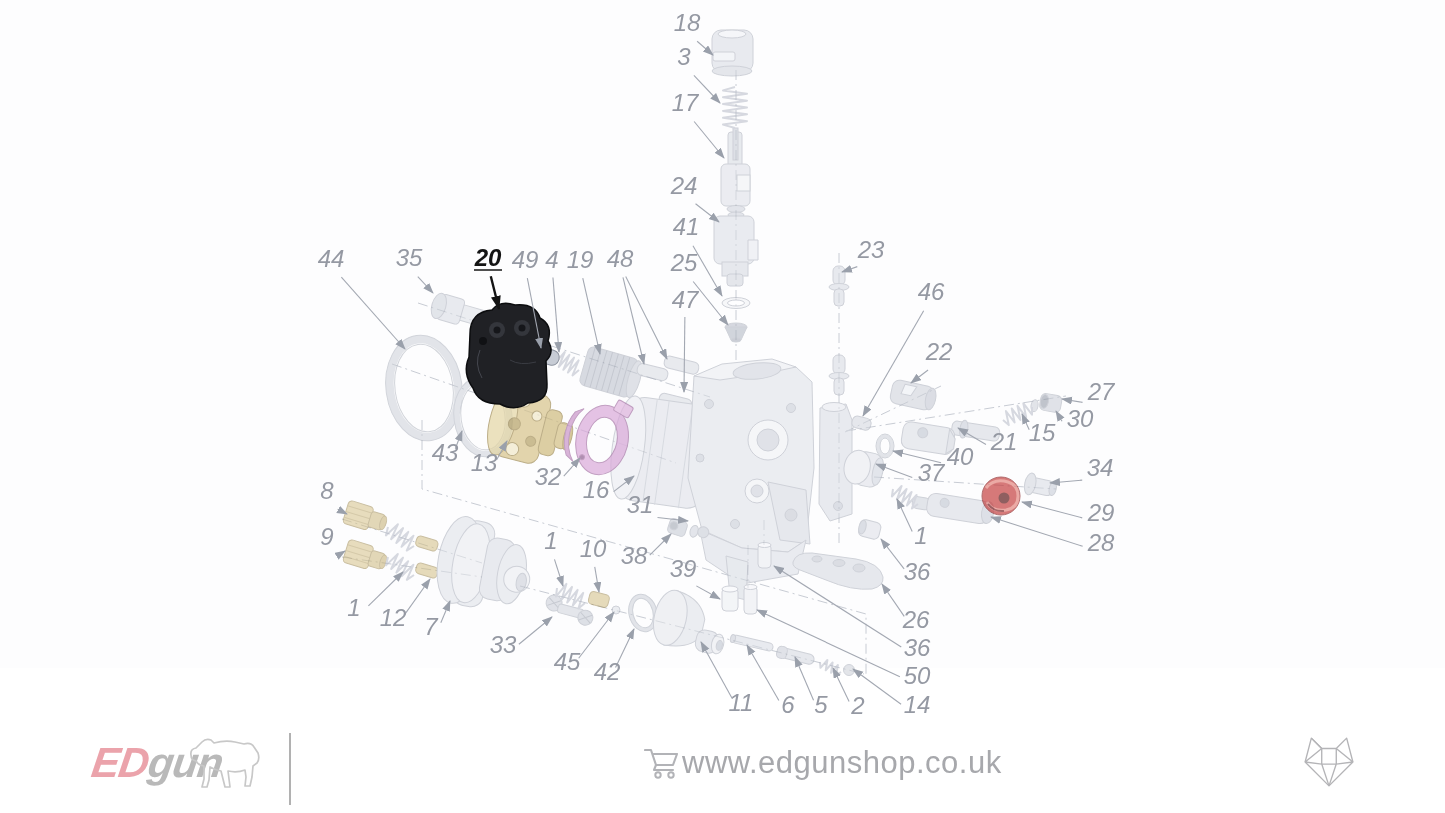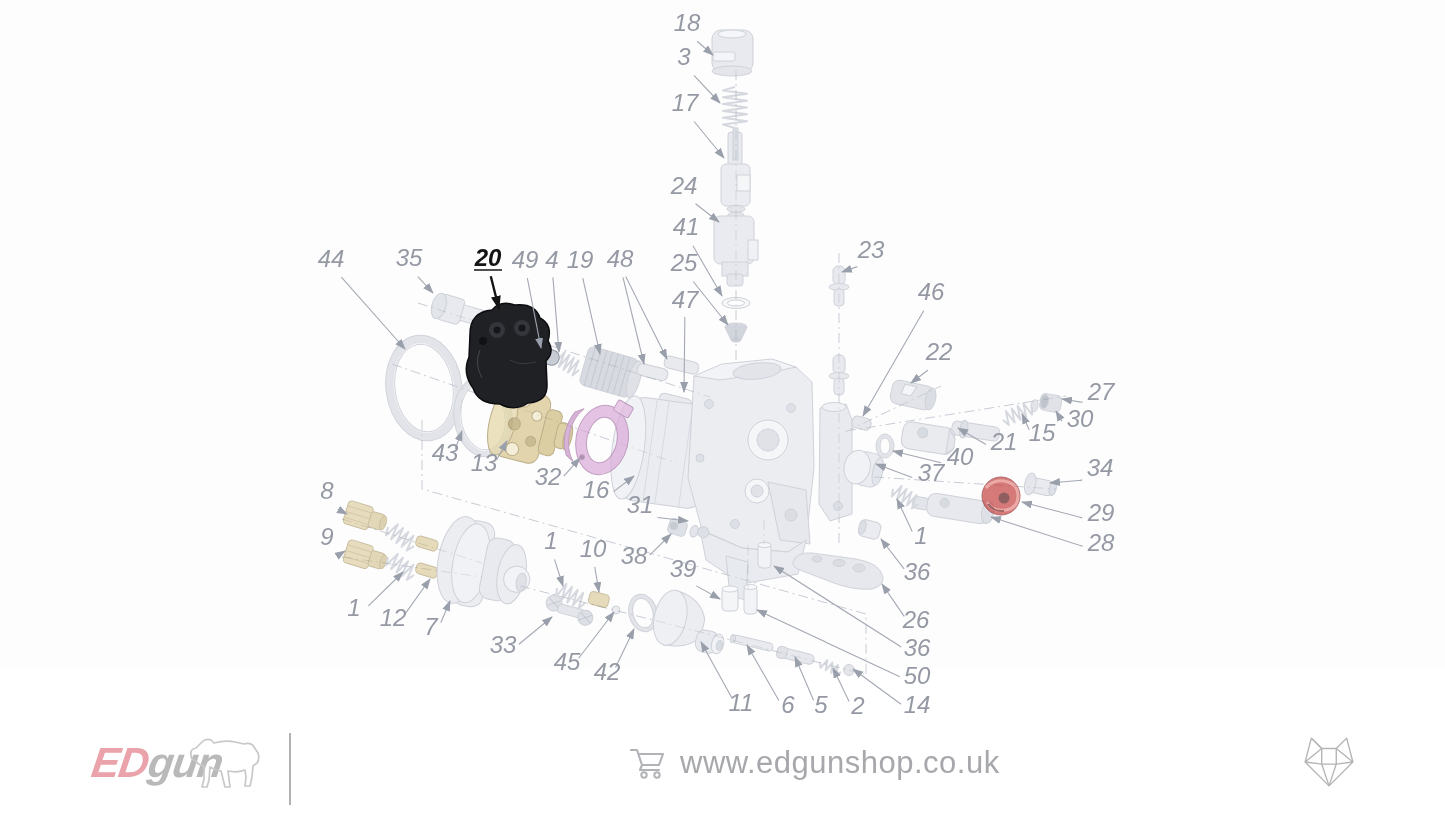--- a/index.html
+++ b/index.html
@@ -13,21 +13,21 @@
   .labels text{font-family:"Liberation Sans",sans-serif;font-style:italic;font-size:24px;
     fill:var(--c-label);text-anchor:middle;}
   .labels text.bold{fill:var(--c-label-bold);font-weight:700;}
   .footer{position:absolute;left:0;top:725px;width:1445px;height:88px;}
   .logo{position:absolute;left:92px;top:14px;font-style:italic;font-weight:700;
     font-size:42px;letter-spacing:-1px;transform:skewX(-8deg);white-space:nowrap;}
   .logo .ed{color:var(--c-ed);}
   .logo .gun{color:var(--c-gun);}
   .dog{position:absolute;left:188px;top:8px;}
   .divider{position:absolute;left:289px;top:8px;width:2px;height:72px;background:#b1b1b1;}
-  .site{position:absolute;left:630px;top:20px;display:flex;align-items:center;gap:12px;}
+  .site{position:absolute;left:644px;top:20px;display:flex;align-items:center;}
   .url{font-size:31px;color:var(--c-footer);letter-spacing:.5px;}
   .fox{position:absolute;left:1302px;top:10px;}
 </style>
 </head>
 <body>
 
 <div class="stage">
 <svg class="diagram" width="1445" height="813" viewBox="0 0 1445 813">
   <defs>
     <marker id="arr" markerWidth="11" markerHeight="9" refX="10" refY="4" orient="auto" markerUnits="userSpaceOnUse">

